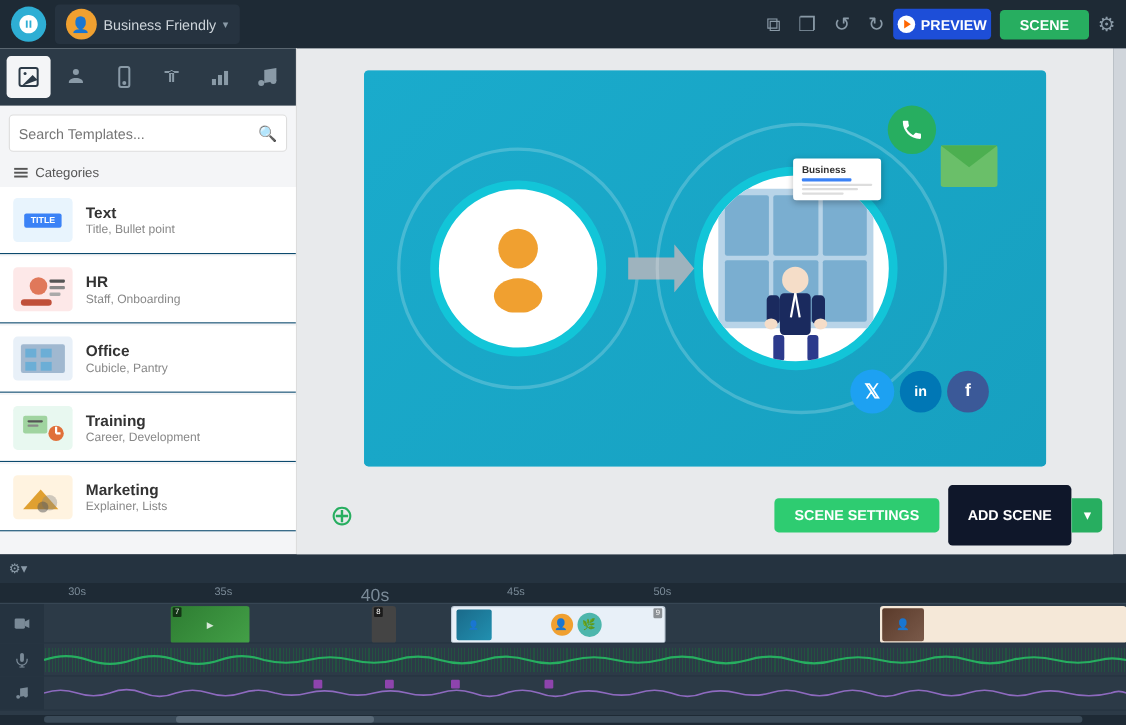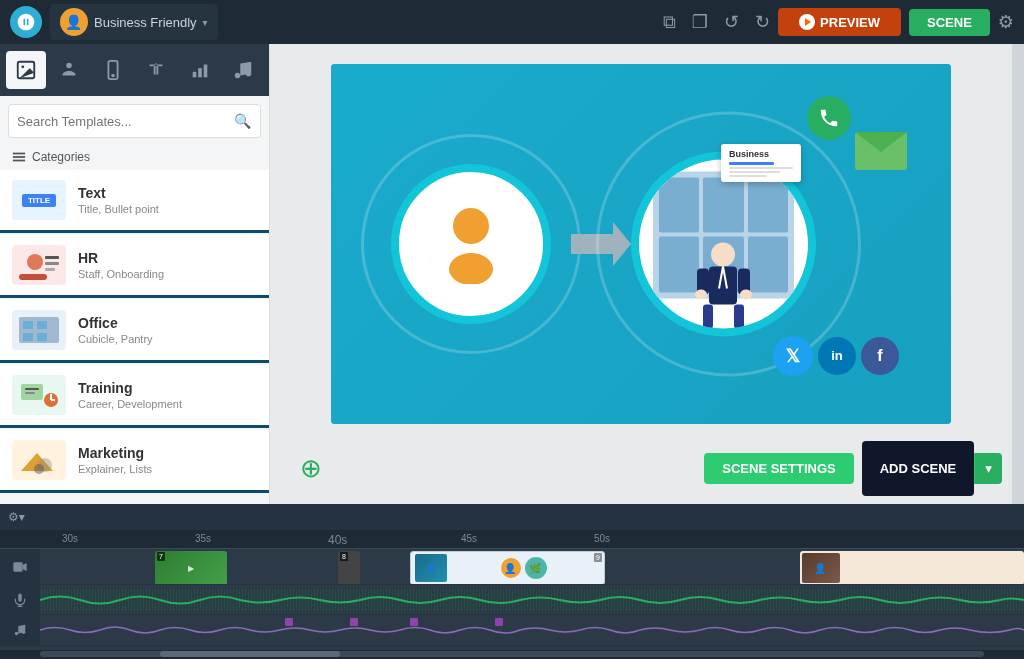--- a/index.html
+++ b/index.html
@@ -11,40 +11,40 @@
     }
     .nav-logo { width: 32px; height: 32px; background: #2eaed4; border-radius: 50%; display: flex; align-items: center; justify-content: center; cursor: pointer; }
     .nav-logo svg { width: 20px; height: 20px; }
     .nav-theme { display: flex; align-items: center; gap: 6px; background: #263340; border-radius: 4px; padding: 4px 10px; cursor: pointer; min-width: 150px; }
     .nav-theme-avatar { width: 28px; height: 28px; background: #f0a030; border-radius: 50%; display: flex; align-items: center; justify-content: center; font-size: 14px; color: white; }
     .nav-theme-name { color: #cdd4da; font-size: 13px; flex: 1; }
     .nav-theme-arrow { color: #8a9aa7; font-size: 10px; }
     .nav-spacer { flex: 1; }
     .nav-icons { display: flex; align-items: center; gap: 16px; }
     .nav-icon-btn { color: #8a9aa7; cursor: pointer; font-size: 18px; }
-    .btn-preview { background: #c2410c; color: white; border: none; border-radius: 4px; padding: 6px 21px; font-size: 13px; font-weight: bold; cursor: pointer; display: flex; align-items: center; gap: 5px; }
+    .btn-preview { background: #1d4ed8; color: white; border: none; border-radius: 4px; padding: 6px 4px; font-size: 13px; font-weight: bold; cursor: pointer; display: flex; align-items: center; gap: 5px; }
     .btn-preview-play { width: 16px; height: 16px; background: white; border-radius: 50%; display: flex; align-items: center; justify-content: center; }
     .btn-preview-play::after { content: ''; border-left: 6px solid #ff6600; border-top: 4px solid transparent; border-bottom: 4px solid transparent; margin-left: 2px; }
     .btn-save { background: #27ae60; color: white; border: none; border-radius: 4px; padding: 6px 18px; font-size: 13px; font-weight: bold; cursor: pointer; }
     .btn-settings { background: transparent; color: #8a9aa7; border: none; cursor: pointer; font-size: 18px; }
 
     
     .main-layout { display: flex; height: calc(659px - 44px - 155px); }
 
     
     .left-panel { width: 270px; background: #f4f5f7; display: flex; flex-direction: column; border-right: 1px solid #ddd; flex-shrink: 0; }
     .left-tabs { display: flex; background: #2c3a47; height: 52px; align-items: center; padding: 0 6px; gap: 4px; }
     .left-tab { width: 42px; height: 38px; display: flex; align-items: center; justify-content: center; cursor: pointer; border-radius: 4px; color: #8a9aa7; font-size: 20px; }
     .left-tab.active { background: #f4f5f7; color: #2c3a47; }
     .search-bar { display: flex; align-items: center; background: white; margin: 8px; border-radius: 4px; border: 1px solid #ddd; padding: 0 8px; height: 34px; }
     .search-input { flex: 1; border: none; outline: none; font-size: 13px; color: #555; background: transparent; }
     .search-icon { color: #aaa; font-size: 14px; }
     .categories-header { display: flex; align-items: center; gap: 6px; padding: 4px 12px 6px; color: #555; font-size: 12px; font-weight: normal; }
     .categories-list { overflow-y: auto; flex: 1; }
-    .category-item { display: flex; align-items: center; gap: 12px; padding: 10px 12px; cursor: pointer; border-bottom: 3px solid #0c4a6e; background: white; margin-bottom: 2px; }
+    .category-item { display: flex; align-items: center; gap: 12px; padding: 10px 12px; cursor: pointer; border-bottom: 1px solid #0c4a6e; background: white; margin-bottom: 2px; }
     .category-thumb { width: 54px; height: 40px; border-radius: 4px; overflow: hidden; flex-shrink: 0; background: #ddd; display: flex; align-items: center; justify-content: center; }
     .category-info { flex: 1; }
     .category-name { font-size: 14px; color: #333; font-weight: 600; }
     .category-sub { font-size: 11px; color: #888; margin-top: 2px; }
 
     
     .canvas-area { flex: 1; display: flex; flex-direction: column; background: #e8eaec; position: relative; }
     .canvas-preview { flex: 1; display: flex; align-items: center; justify-content: center; padding: 10px 10px 0 10px; position: relative; }
     .canvas-frame { width: 620px; height: 360px; background: #1aabcc; border-radius: 4px; overflow: hidden; position: relative; }
     .canvas-bottom-bar { display: flex; align-items: center; justify-content: flex-end; padding: 8px 10px; gap: 8px; }
@@ -343,21 +343,21 @@
 
   <div class="timeline-controls">
     <span class="tl-ctrl-btn">⚙▾</span>
   </div>
 
   <div style="display:flex;align-items:center;height:20px;background:#1e2a35;border-bottom:1px solid #3a4a58;position:relative;">
     <div style="width:40px;flex-shrink:0;"></div>
     <div style="flex:1;position:relative;height:100%;">
       <span style="position:absolute;left:22px;color:#7a8a97;font-size:10px;top:3px;">30s</span>
       <span style="position:absolute;left:155px;color:#7a8a97;font-size:10px;top:3px;">35s</span>
-      <span style="position:absolute;left:288px;color:#7a8a97;font-size:12px;top:3px;">40s</span>
+      <span style="position:absolute;left:288px;color:#7a8a97;font-size:16px;top:3px;">40s</span>
       <span style="position:absolute;left:421px;color:#7a8a97;font-size:10px;top:3px;">45s</span>
       <span style="position:absolute;left:554px;color:#7a8a97;font-size:10px;top:3px;">50s</span>
     </div>
   </div>
 
   <div class="tl-track">
     <div class="tl-track-icon">
       <svg width="16" height="16" viewBox="0 0 24 24" fill="#7a8a97">
           <rect x="2" y="5" width="14" height="14" rx="2"></rect>
           <polygon points="16,9 22,6 22,18 16,15"></polygon>

